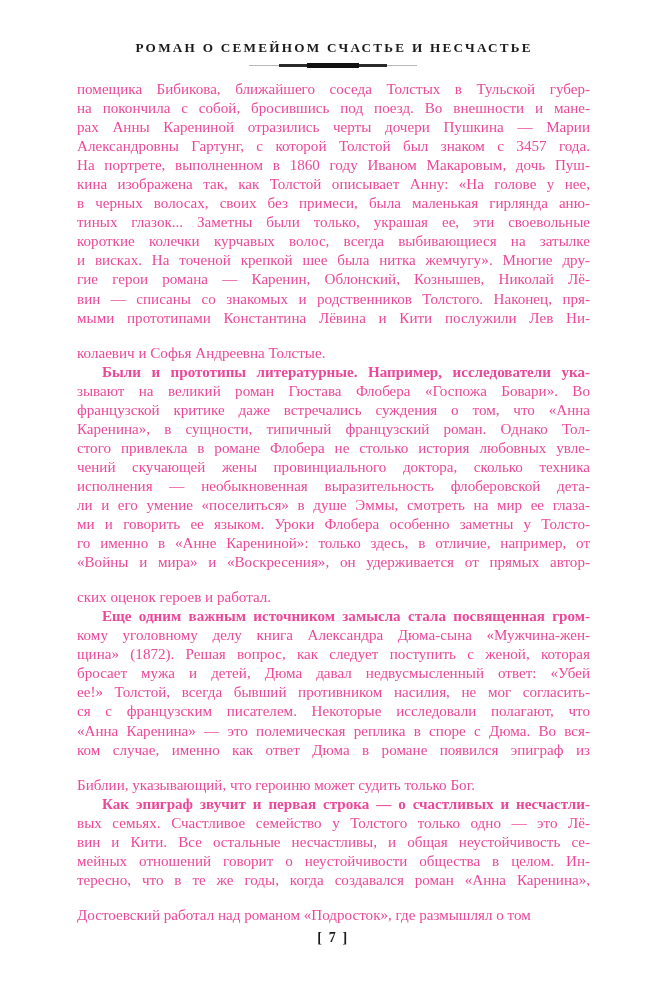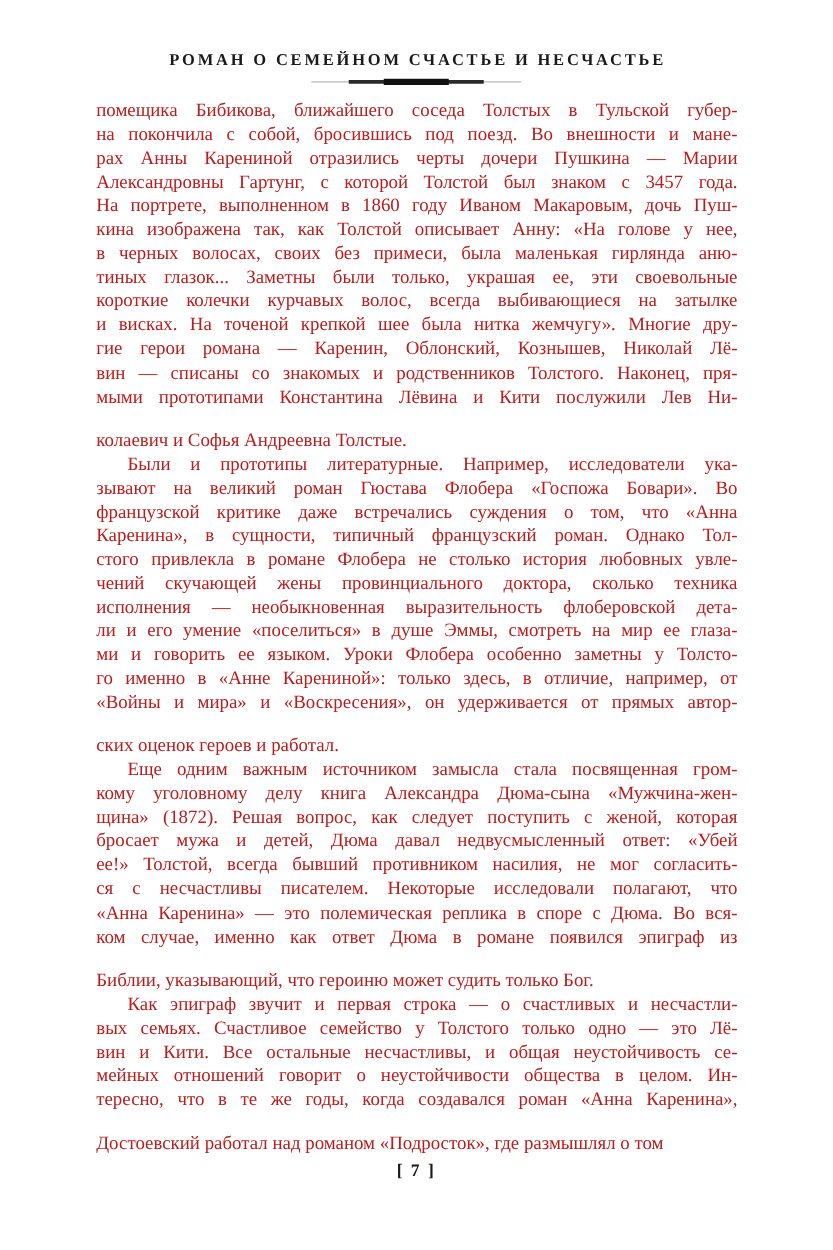--- a/index.html
+++ b/index.html
@@ -84,38 +84,39 @@
     position: absolute;
     top: 80px;
     left: 77px;
     width: 513px;
   }
 
   .para {
     margin: 0;
     font-size: 15.1px;
     line-height: 19.05px;
-    color: #b91c1c;
+    color: #ec4899;
   }
 
   
   .line {
     display: block;
     text-align: justify;
     text-align-last: justify;
     white-space: nowrap;
   }
   .line.last {
     text-align: left;
     text-align-last: left;
     white-space: normal;
     margin-top: 16px;
   }
   .line.indent {
     text-indent: 25px;
+    font-weight: bold;
   }
 
   
   .folio {
     position: absolute;
     top: 928px;
     left: 0;
     width: 666px;
     text-align: center;
   }
@@ -171,21 +172,21 @@
         <span class="line">го именно в «Анне Карениной»: только здесь, в отличие, например, от</span>
         <span class="line">«Войны и мира» и «Воскресения», он удерживается от прямых автор-</span>
         <span class="line last">ских оценок героев и работал.</span>
       </p>
       <p class="para">
         <span class="line indent">Еще одним важным источником замысла стала посвященная гром-</span>
         <span class="line">кому уголовному делу книга Александра Дюма-сына «Мужчина-жен-</span>
         <span class="line">щина» (1872). Решая вопрос, как следует поступить с женой, которая</span>
         <span class="line">бросает мужа и детей, Дюма давал недвусмысленный ответ: «Убей</span>
         <span class="line">ее!» Толстой, всегда бывший противником насилия, не мог согласить-</span>
-        <span class="line">ся с несчастливы писателем. Некоторые исследовали полагают, что</span>
+        <span class="line">ся с французским писателем. Некоторые исследовали полагают, что</span>
         <span class="line">«Анна Каренина» — это полемическая реплика в споре с Дюма. Во вся-</span>
         <span class="line">ком случае, именно как ответ Дюма в романе появился эпиграф из</span>
         <span class="line last">Библии, указывающий, что героиню может судить только Бог.</span>
       </p>
       <p class="para">
         <span class="line indent">Как эпиграф звучит и первая строка — о счастливых и несчастли-</span>
         <span class="line">вых семьях. Счастливое семейство у Толстого только одно — это Лё-</span>
         <span class="line">вин и Кити. Все остальные несчастливы, и общая неустойчивость се-</span>
         <span class="line">мейных отношений говорит о неустойчивости общества в целом. Ин-</span>
         <span class="line">тересно, что в те же годы, когда создавался роман «Анна Каренина»,</span>

